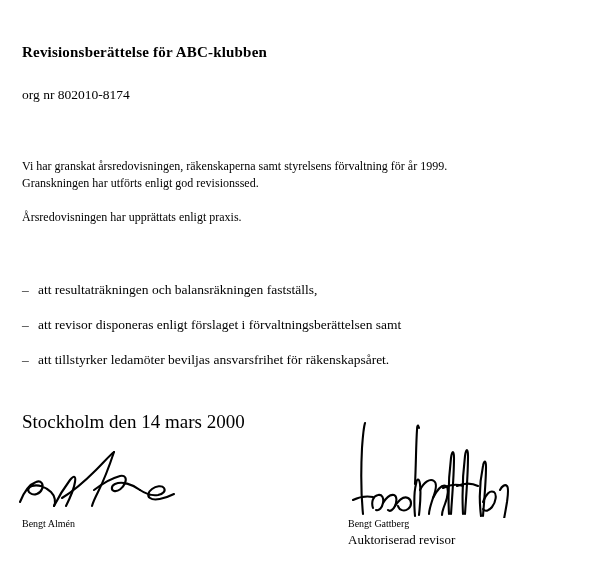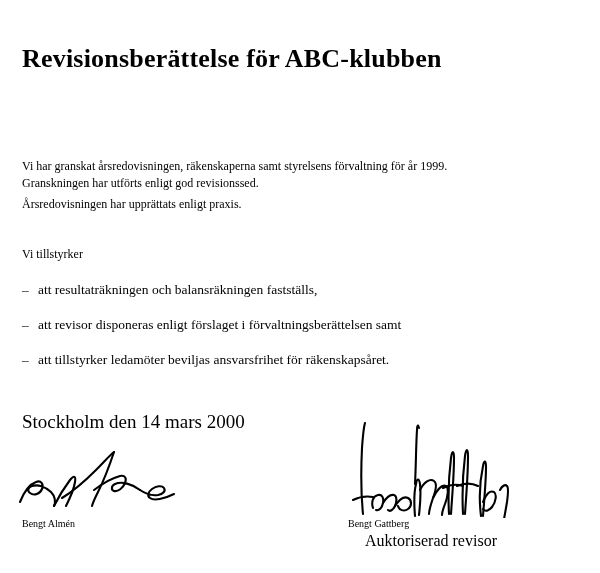--- a/index.html
+++ b/index.html
@@ -14,41 +14,41 @@
     background: #ffffff;
     overflow: hidden;
     font-family: "Liberation Serif", "DejaVu Serif", serif;
     color: #000000;
     -webkit-font-smoothing: none;
   }
   .doc-title {
     position: absolute;
     left: 22px;
     top: 44px;
-    font-size: 26px;
+    font-size: 15px;
     font-weight: bold;
     letter-spacing: 0.2px;
     white-space: nowrap;
   }
   .org-line {
     position: absolute;
     left: 22px;
     top: 87px;
     font-size: 13.5px;
     white-space: nowrap;
   }
   .para {
     position: absolute;
     left: 22px;
     font-size: 12px;
     line-height: 17px;
     width: 560px;
   }
   .para-1 { top: 158px; }
-  .para-2 { top: 196px; }
+  .para-2 { top: 209px; }
   .para-3 { top: 246px; }
   .para p { margin: 0; }
   .list {
     position: absolute;
     left: 22px;
     top: 282px;
     width: 560px;
     font-size: 13.5px;
   }
   .list-item {
@@ -79,47 +79,45 @@
     height: 78px;
   }
   .sig-right .sig-ink { height: 98px; }
   .sig-name {
     font-size: 10px;
     white-space: nowrap;
     margin-left: 12px;
   }
   .sig-right .sig-name { margin-left: 3px; }
   .sig-role {
-    font-size: 16px;
+    font-size: 13px;
     white-space: nowrap;
-    margin-left: 20px;
+    margin-left: 3px;
     margin-top: 3px;
   }
   svg { display: block; }
 </style>
 </head>
 <body>
 
 <div id="page">
 
   <div class="doc-title">Revisionsberättelse för ABC-klubben</div>
 
+  <div class="org-line">org nr 802010-8174</div>
 
   <div class="para para-1">
     <p>Vi har granskat årsredovisningen, räkenskaperna samt styrelsens förvaltning för år 1999.</p>
     <p>Granskningen har utförts enligt god revisionssed.</p>
   </div>
 
   <div class="para para-2">
     <p>Årsredovisningen har upprättats enligt praxis.</p>
   </div>
 
-  <div class="para para-3">
-    <p>Vi tillstyrker</p>
-  </div>
 
   <div class="list">
     <div class="list-item">
       <span class="list-dash">–</span>
       <span>att resultaträkningen och balansräkningen fastställs,</span>
     </div>
     <div class="list-item">
       <span class="list-dash">–</span>
       <span>att revisor disponeras enligt förslaget i förvaltningsberättelsen samt</span>
     </div>

